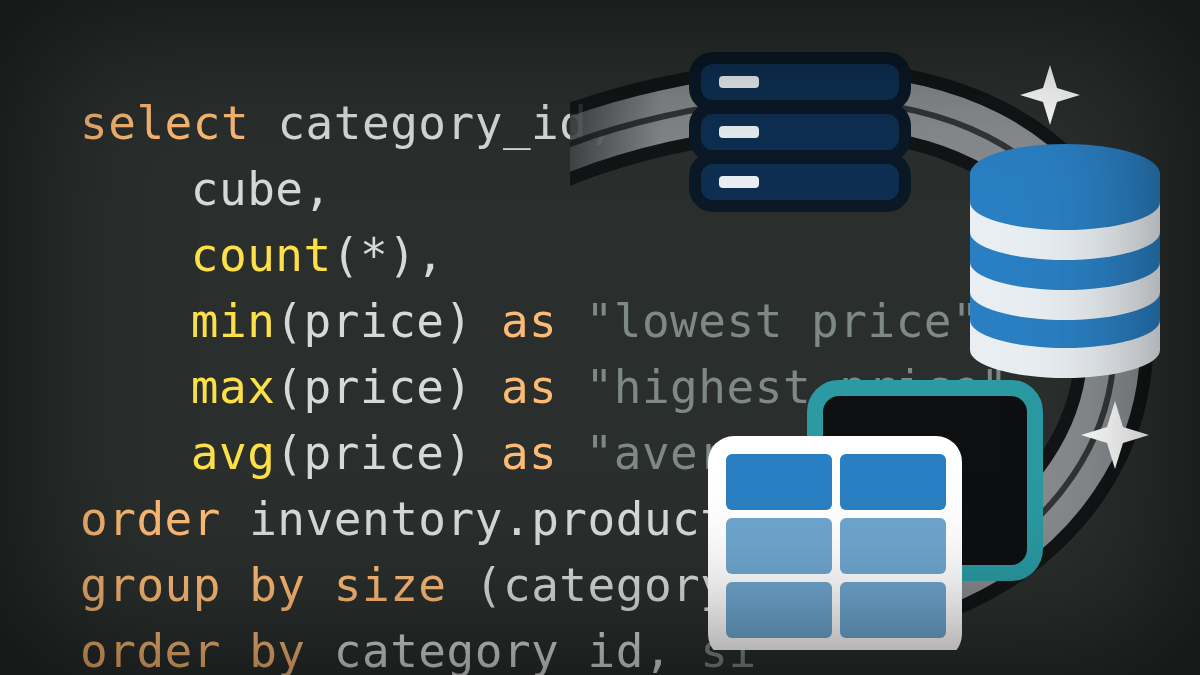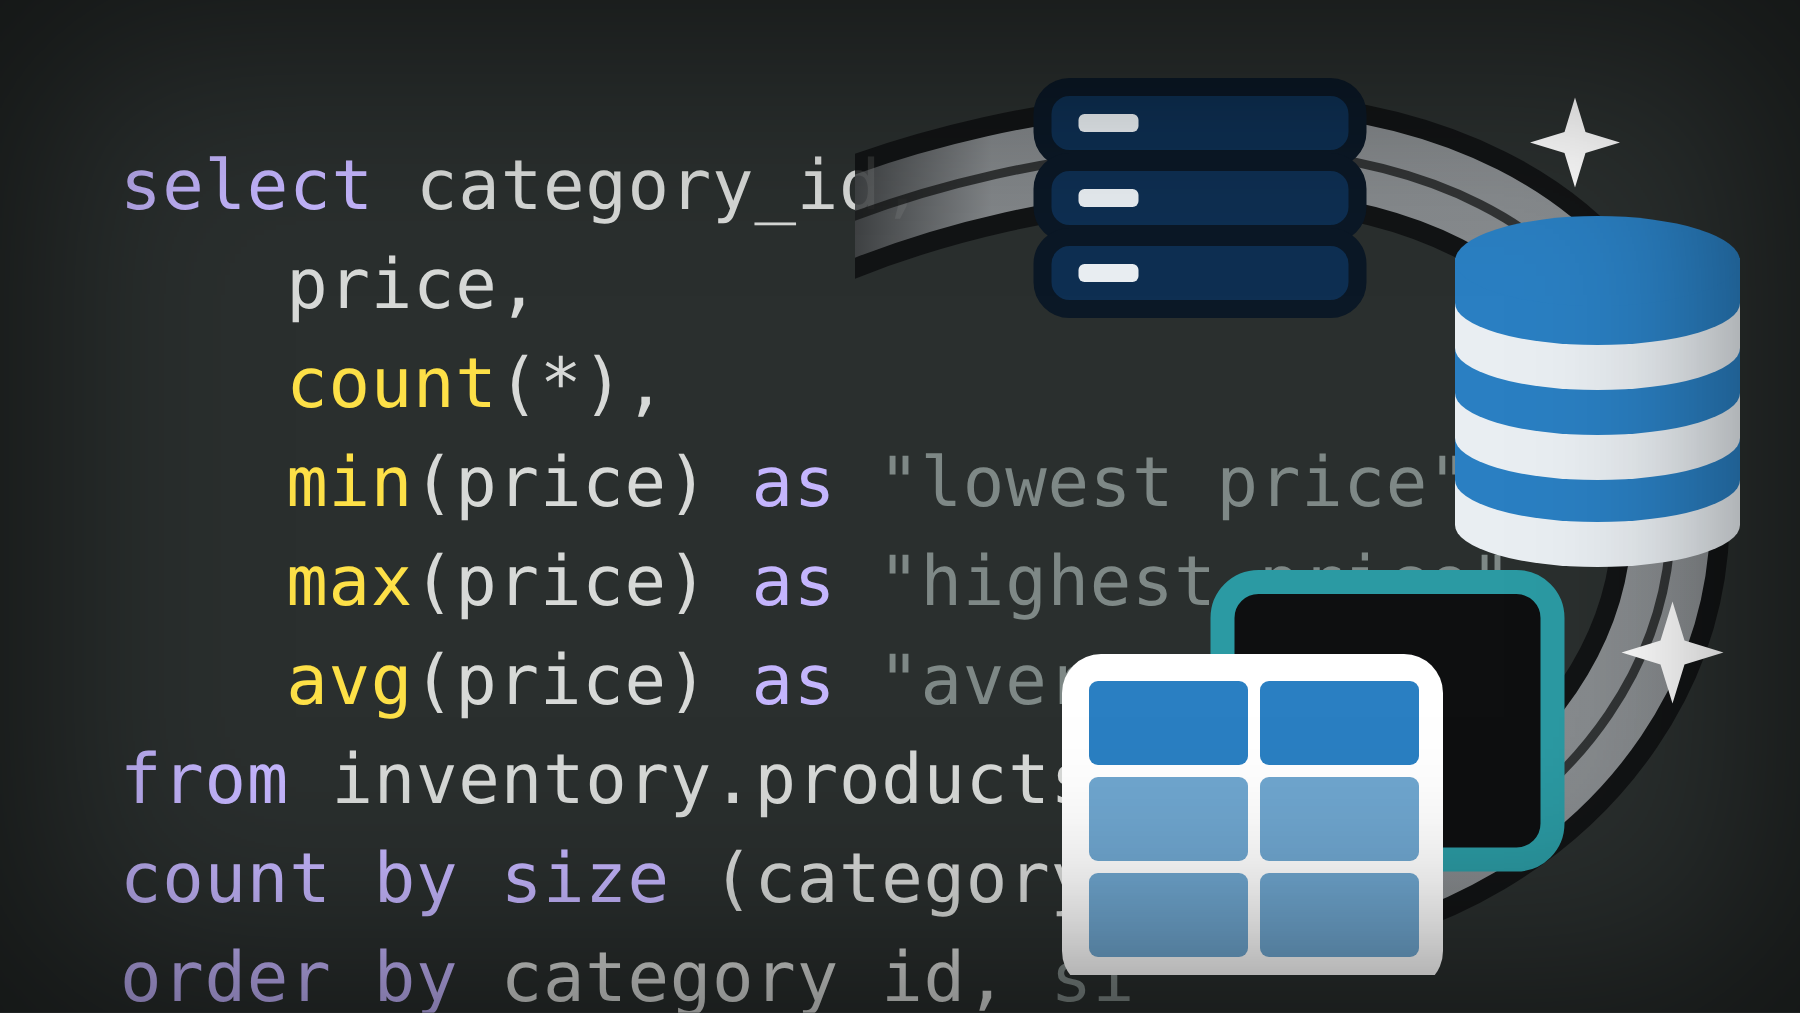--- a/index.html
+++ b/index.html
@@ -20,21 +20,21 @@
   .code {
     position: absolute;
     left: 80px;
     top: 24px;
     font-size: 46px;
     line-height: 66px;
     white-space: pre;
     color: #d7d9d7;
     letter-spacing: 0.5px;
   }
-  .kw   { color: #c4b5fd; }   
+  .kw   { color: #fdba74; }   
   .ident{ color: #d7d9d7; }   
   .func { color: #fde047; }   
   .str  { color: #7e8886; }   
   .dim  { color: #7e8886; }   
   .comma{ color: #d7d9d7; }
 
   .indent { display:inline-block; width: 4.0ch; }
 
   
   .illus {
@@ -53,27 +53,27 @@
     pointer-events:none;
   }
 </style>
 </head>
 <body>
 
 <div class="stage">
 
   <div class="code">
 <span><span class="kw">select </span><span class="ident">category_id,</span></span>
-<span><span class="indent"></span><span class="ident">price</span><span class="comma">,</span></span>
+<span><span class="indent"></span><span class="ident">cube</span><span class="comma">,</span></span>
 <span><span class="indent"></span><span class="func">count</span><span class="ident">(*)</span><span class="comma">,</span></span>
 <span><span class="indent"></span><span class="func">min</span><span class="ident">(price) </span><span class="kw">as </span><span class="str">"lowest price"</span><span class="comma">,</span></span>
 <span><span class="indent"></span><span class="func">max</span><span class="ident">(price) </span><span class="kw">as </span><span class="str">"highest price"</span><span class="comma">,</span></span>
 <span><span class="indent"></span><span class="func">avg</span><span class="ident">(price) </span><span class="kw">as </span><span class="str dim">"averag</span></span>
-<span><span class="kw">from </span><span class="ident">inventory</span><span class="ident">.</span><span class="ident">products</span></span>
-<span><span class="kw">count by </span><span class="kw">size </span><span class="ident">(</span><span class="ident">category_</span></span>
+<span><span class="kw">order </span><span class="ident">inventory</span><span class="ident">.</span><span class="ident">products</span></span>
+<span><span class="kw">group by </span><span class="kw">size </span><span class="ident">(</span><span class="ident">category_</span></span>
 <span><span class="kw">order by </span><span class="ident">category_id</span><span class="ident">, </span><span class="dim">si</span></span></div>
 
   <div class="illus">
     <svg viewBox="0 0 600 610" width="600" height="610">
 
       <defs>
         <linearGradient id="ringGrad" x1="0" y1="0" x2="1" y2="0">
           <stop offset="0" stop-color="#8f9396" stop-opacity="0"></stop>
           <stop offset="0.25" stop-color="#8f9396" stop-opacity="0.9"></stop>
           <stop offset="1" stop-color="#8f9396" stop-opacity="0.95"></stop>

